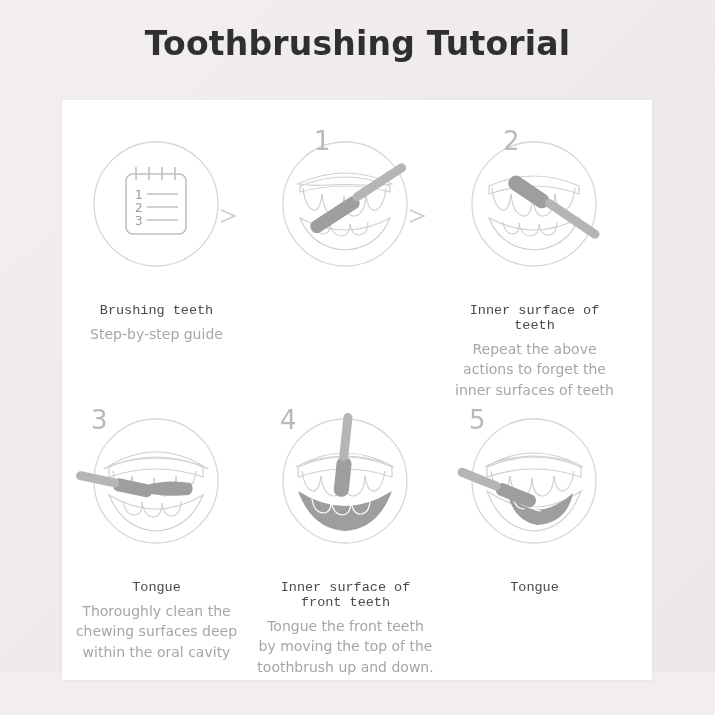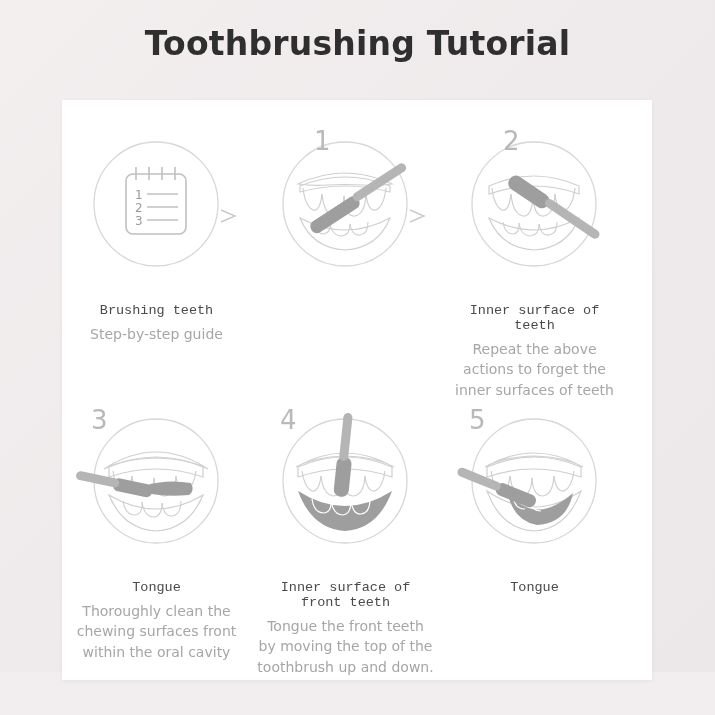--- a/index.html
+++ b/index.html
@@ -202,21 +202,21 @@
             </g>
             <path d="M78 86 Q98 80 122 84 Q126 92 120 96 Q96 98 78 94 Z" fill="#9e9e9e" stroke="none"></path>
             <g transform="rotate(12 72 88)">
               <rect x="44" y="84" width="40" height="13" rx="6" ry="6" fill="#9e9e9e" stroke="none"></rect>
               <rect x="6" y="85" width="44" height="9" rx="4.5" ry="4.5" fill="#b5b5b5" stroke="none"></rect>
             </g>
           </svg>
           <div class="step-num" style="left:22px; top:8px;">3</div>
         </div>
         <div class="cap-title">Tongue</div>
-        <div class="cap-body">Thoroughly clean the chewing surfaces front within the oral cavity</div>
+        <div class="cap-body">Thoroughly clean the chewing surfaces deep within the oral cavity</div>
       </div>
 
       <div class="cell">
         <div class="art">
           <svg width="175" height="175" viewBox="0 0 175 175">
             <circle cx="87" cy="82" r="62" fill="none" stroke="#d7d7d7" stroke-width="1.3"></circle>
             <path d="M38 68 Q87 40 136 68 Q118 58 87 57 Q56 58 38 68 Z" fill="none" stroke="#cfcfcf" stroke-width="1.2"></path>
             <path d="M40 68 Q87 48 134 68 L134 78 Q87 62 40 78 Z" fill="none" stroke="#cfcfcf" stroke-width="1.2"></path>
             <g stroke="#cfcfcf" stroke-width="1.2" fill="none">
               <path d="M44 72 Q46 88 54 92 Q61 93 63 77"></path>

